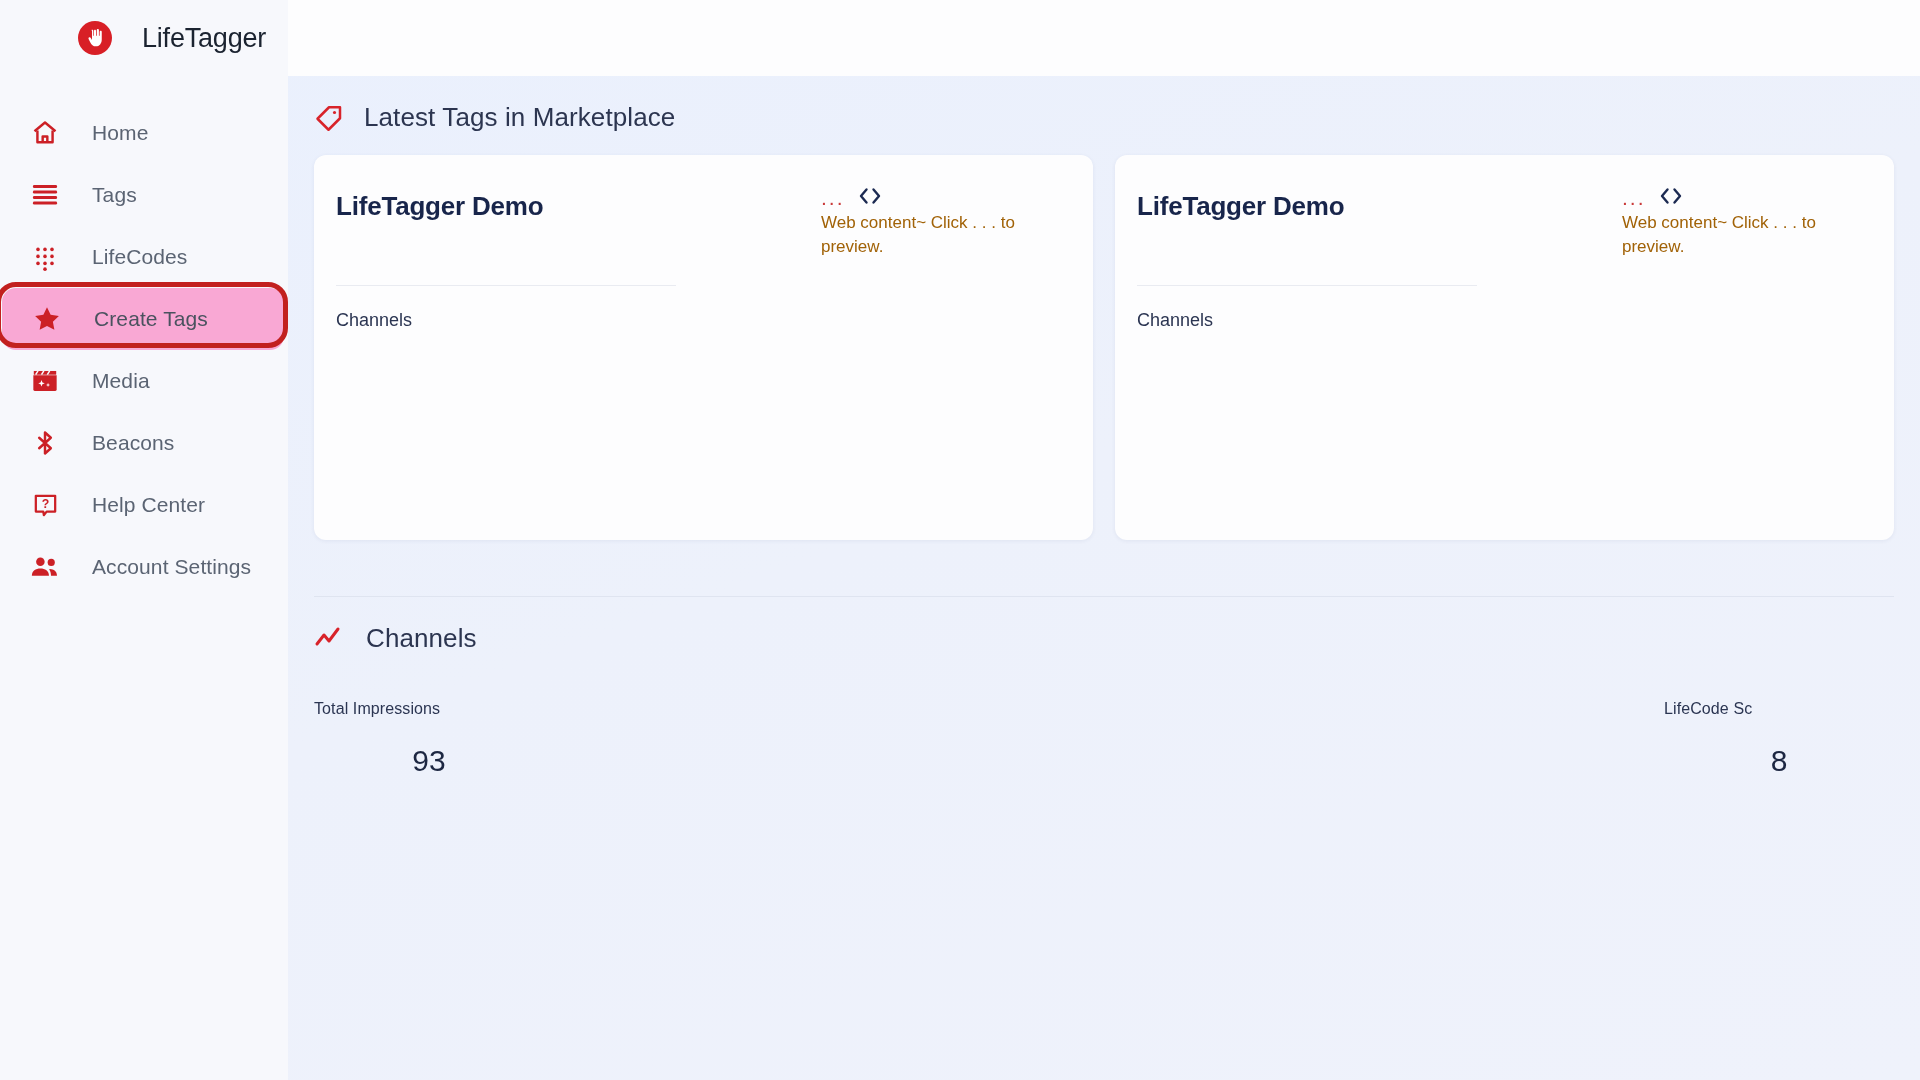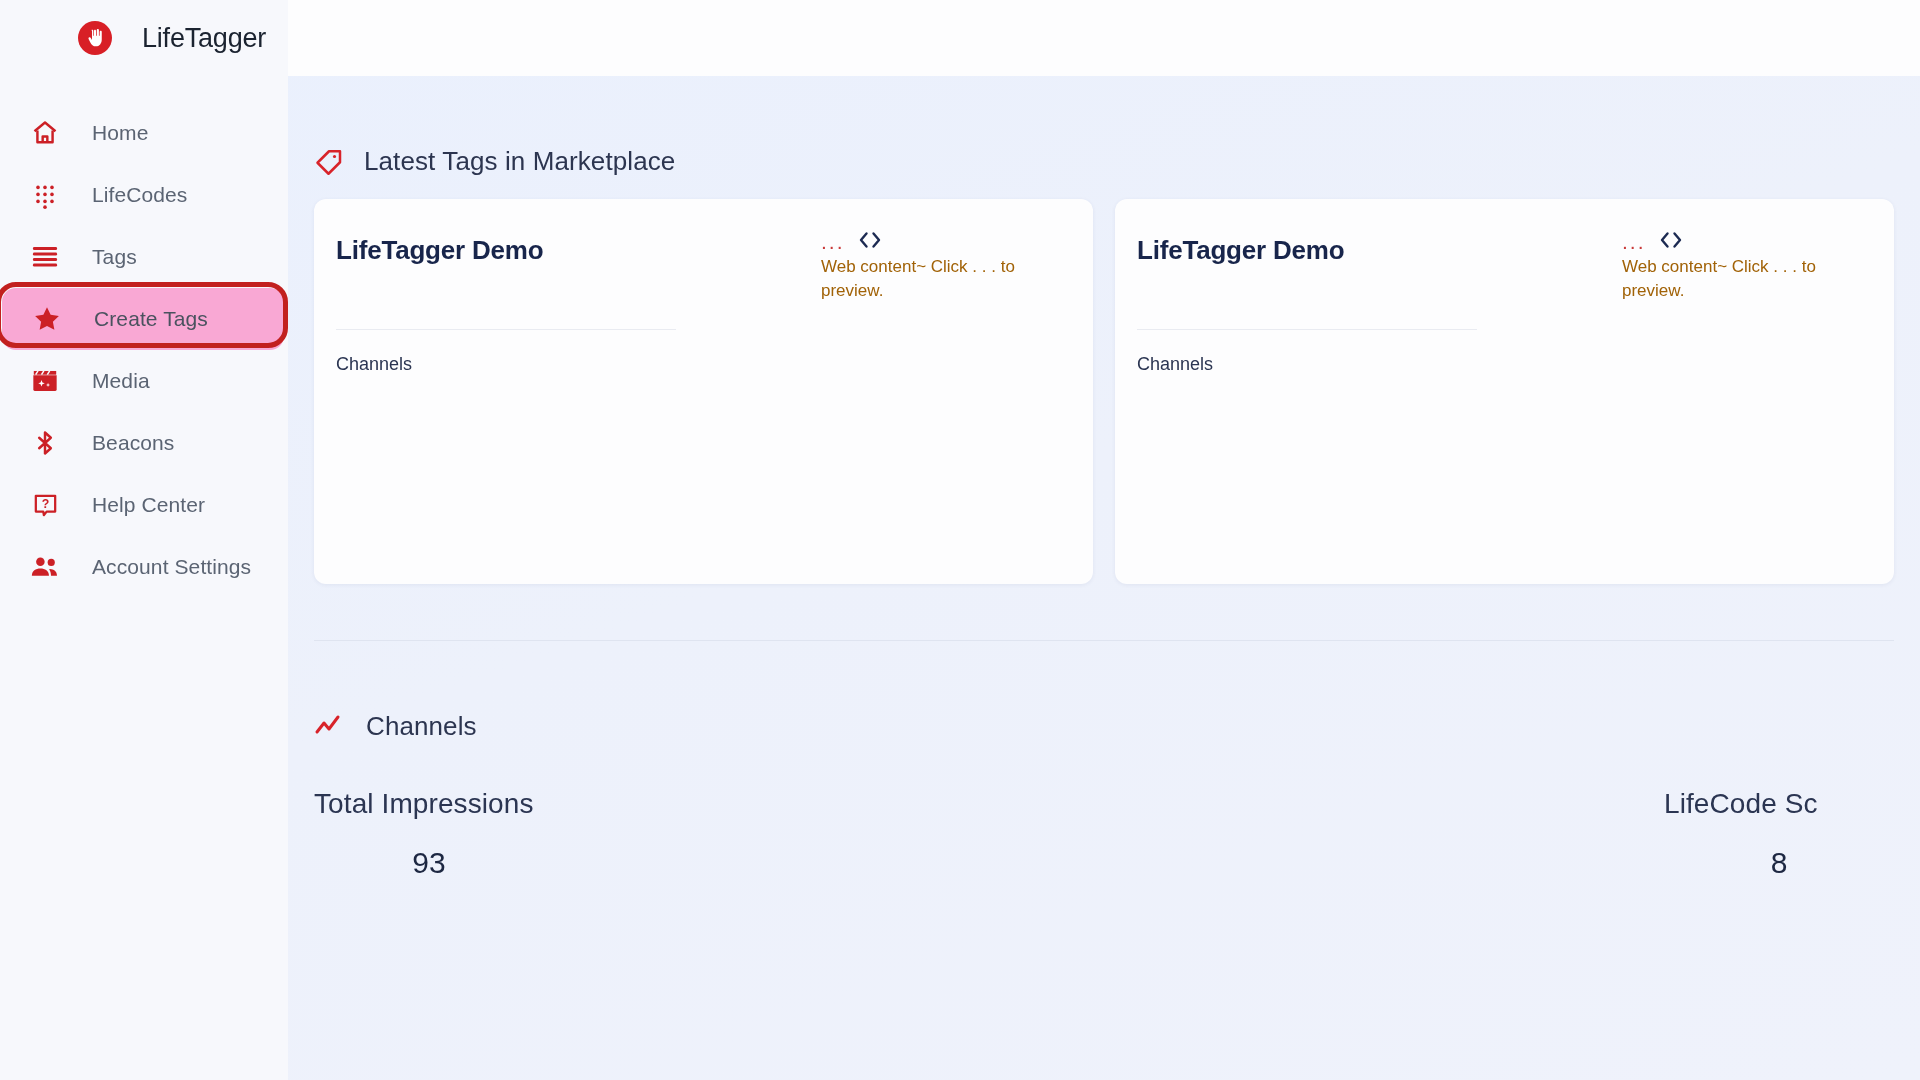--- a/index.html
+++ b/index.html
@@ -68,21 +68,20 @@
   }
   .topbar {
     height:76px; width:100%;
     background:#fdfdfe;
   }
 
   .section-head {
     display:flex; align-items:center;
     gap:20px;
     padding:26px 0 0 26px;
-    margin-top:44px;
   }
   .section-ico { color:#d8232a; display:flex; align-items:center; }
   .section-title {
     font-size:26px; color:#2c3550; letter-spacing:.1px;
   }
 
   .cards {
     display:flex; gap:22px;
     padding:22px 26px 0 26px;
   }
@@ -129,21 +128,21 @@
   .analytics-divider {
     height:1px; background:#dfe4f0;
     margin:56px 26px 0 26px;
   }
   .metrics {
     display:flex; padding:0 26px; margin-top:46px;
   }
   .metric { flex:1 1 0; }
   .metric.right { text-align:left; padding-left:1120px; }
   .metric-label {
-    font-size:28px; color:#2b3552; letter-spacing:.1px;
+    font-size:16px; color:#2b3552; letter-spacing:.1px;
     white-space:nowrap;
   }
   .metric-value {
     font-size:30px; color:#1d2742; margin-top:26px;text-align:center;
   }
 </style>
 </head>
 <body>
 
 <div class="app">
@@ -163,50 +162,50 @@
 
       <div class="nav-item">
         <span class="nav-ico">
           <svg width="28" height="28" viewBox="0 0 24 24" fill="none" stroke="currentColor" stroke-width="2.1" stroke-linejoin="round">
             <path d="M3 10.5 12 3l9 7.5"></path>
               <path d="M5.5 9.8V20h13V9.8"></path>
             <path d="M10 20v-5h4v5"></path>
           </svg>
         </span>
         <span class="nav-label">Home</span>
+      </div>
+
+      <div class="nav-item">
+        <span class="nav-ico">
+          <svg width="28" height="22" viewBox="0 0 24 20" fill="currentColor">
+            <rect x="1" y="1" width="22" height="2.6" rx="1.2"></rect>
+            <rect x="1" y="6" width="22" height="2.6" rx="1.2"></rect>
+            <rect x="1" y="11" width="22" height="2.6" rx="1.2"></rect>
+            <rect x="1" y="16" width="22" height="2.6" rx="1.2"></rect>
+          </svg>
+        </span>
+        <span class="nav-label">Tags</span>
       </div>
 
       <div class="nav-item">
         <span class="nav-ico">
           <svg width="28" height="28" viewBox="0 0 24 24" fill="currentColor">
             <circle cx="6" cy="5.5" r="1.55"></circle>
               <circle cx="12" cy="5.5" r="1.55"></circle>
               <circle cx="18" cy="5.5" r="1.55"></circle>
             <circle cx="6" cy="11.5" r="1.55"></circle>
               <circle cx="12" cy="11.5" r="1.55"></circle>
               <circle cx="18" cy="11.5" r="1.55"></circle>
             <circle cx="6" cy="17.5" r="1.55"></circle>
               <circle cx="12" cy="17.5" r="1.55"></circle>
               <circle cx="18" cy="17.5" r="1.55"></circle>
             <circle cx="12" cy="22.4" r="1.55"></circle>
           </svg>
         </span>
         <span class="nav-label">LifeCodes</span>
-      </div>
-
-      <div class="nav-item">
-        <span class="nav-ico">
-          <svg width="28" height="22" viewBox="0 0 24 20" fill="currentColor">
-            <rect x="1" y="1" width="22" height="2.6" rx="1.2"></rect>
-            <rect x="1" y="6" width="22" height="2.6" rx="1.2"></rect>
-            <rect x="1" y="11" width="22" height="2.6" rx="1.2"></rect>
-            <rect x="1" y="16" width="22" height="2.6" rx="1.2"></rect>
-          </svg>
-        </span>
-        <span class="nav-label">Tags</span>
       </div>
 
       <div class="nav-item active">
         <span class="annot-ring"></span>
         <span class="nav-ico">
           <svg width="30" height="30" viewBox="0 0 24 24" fill="currentColor">
             <path d="M12 2.6l2.9 6 6.6.9-4.8 4.6 1.2 6.5-5.9-3.1-5.9 3.1 1.2-6.5L2.5 9.5l6.6-.9z"></path>
           </svg>
         </span>
         <span class="nav-label">Create Tags</span>

